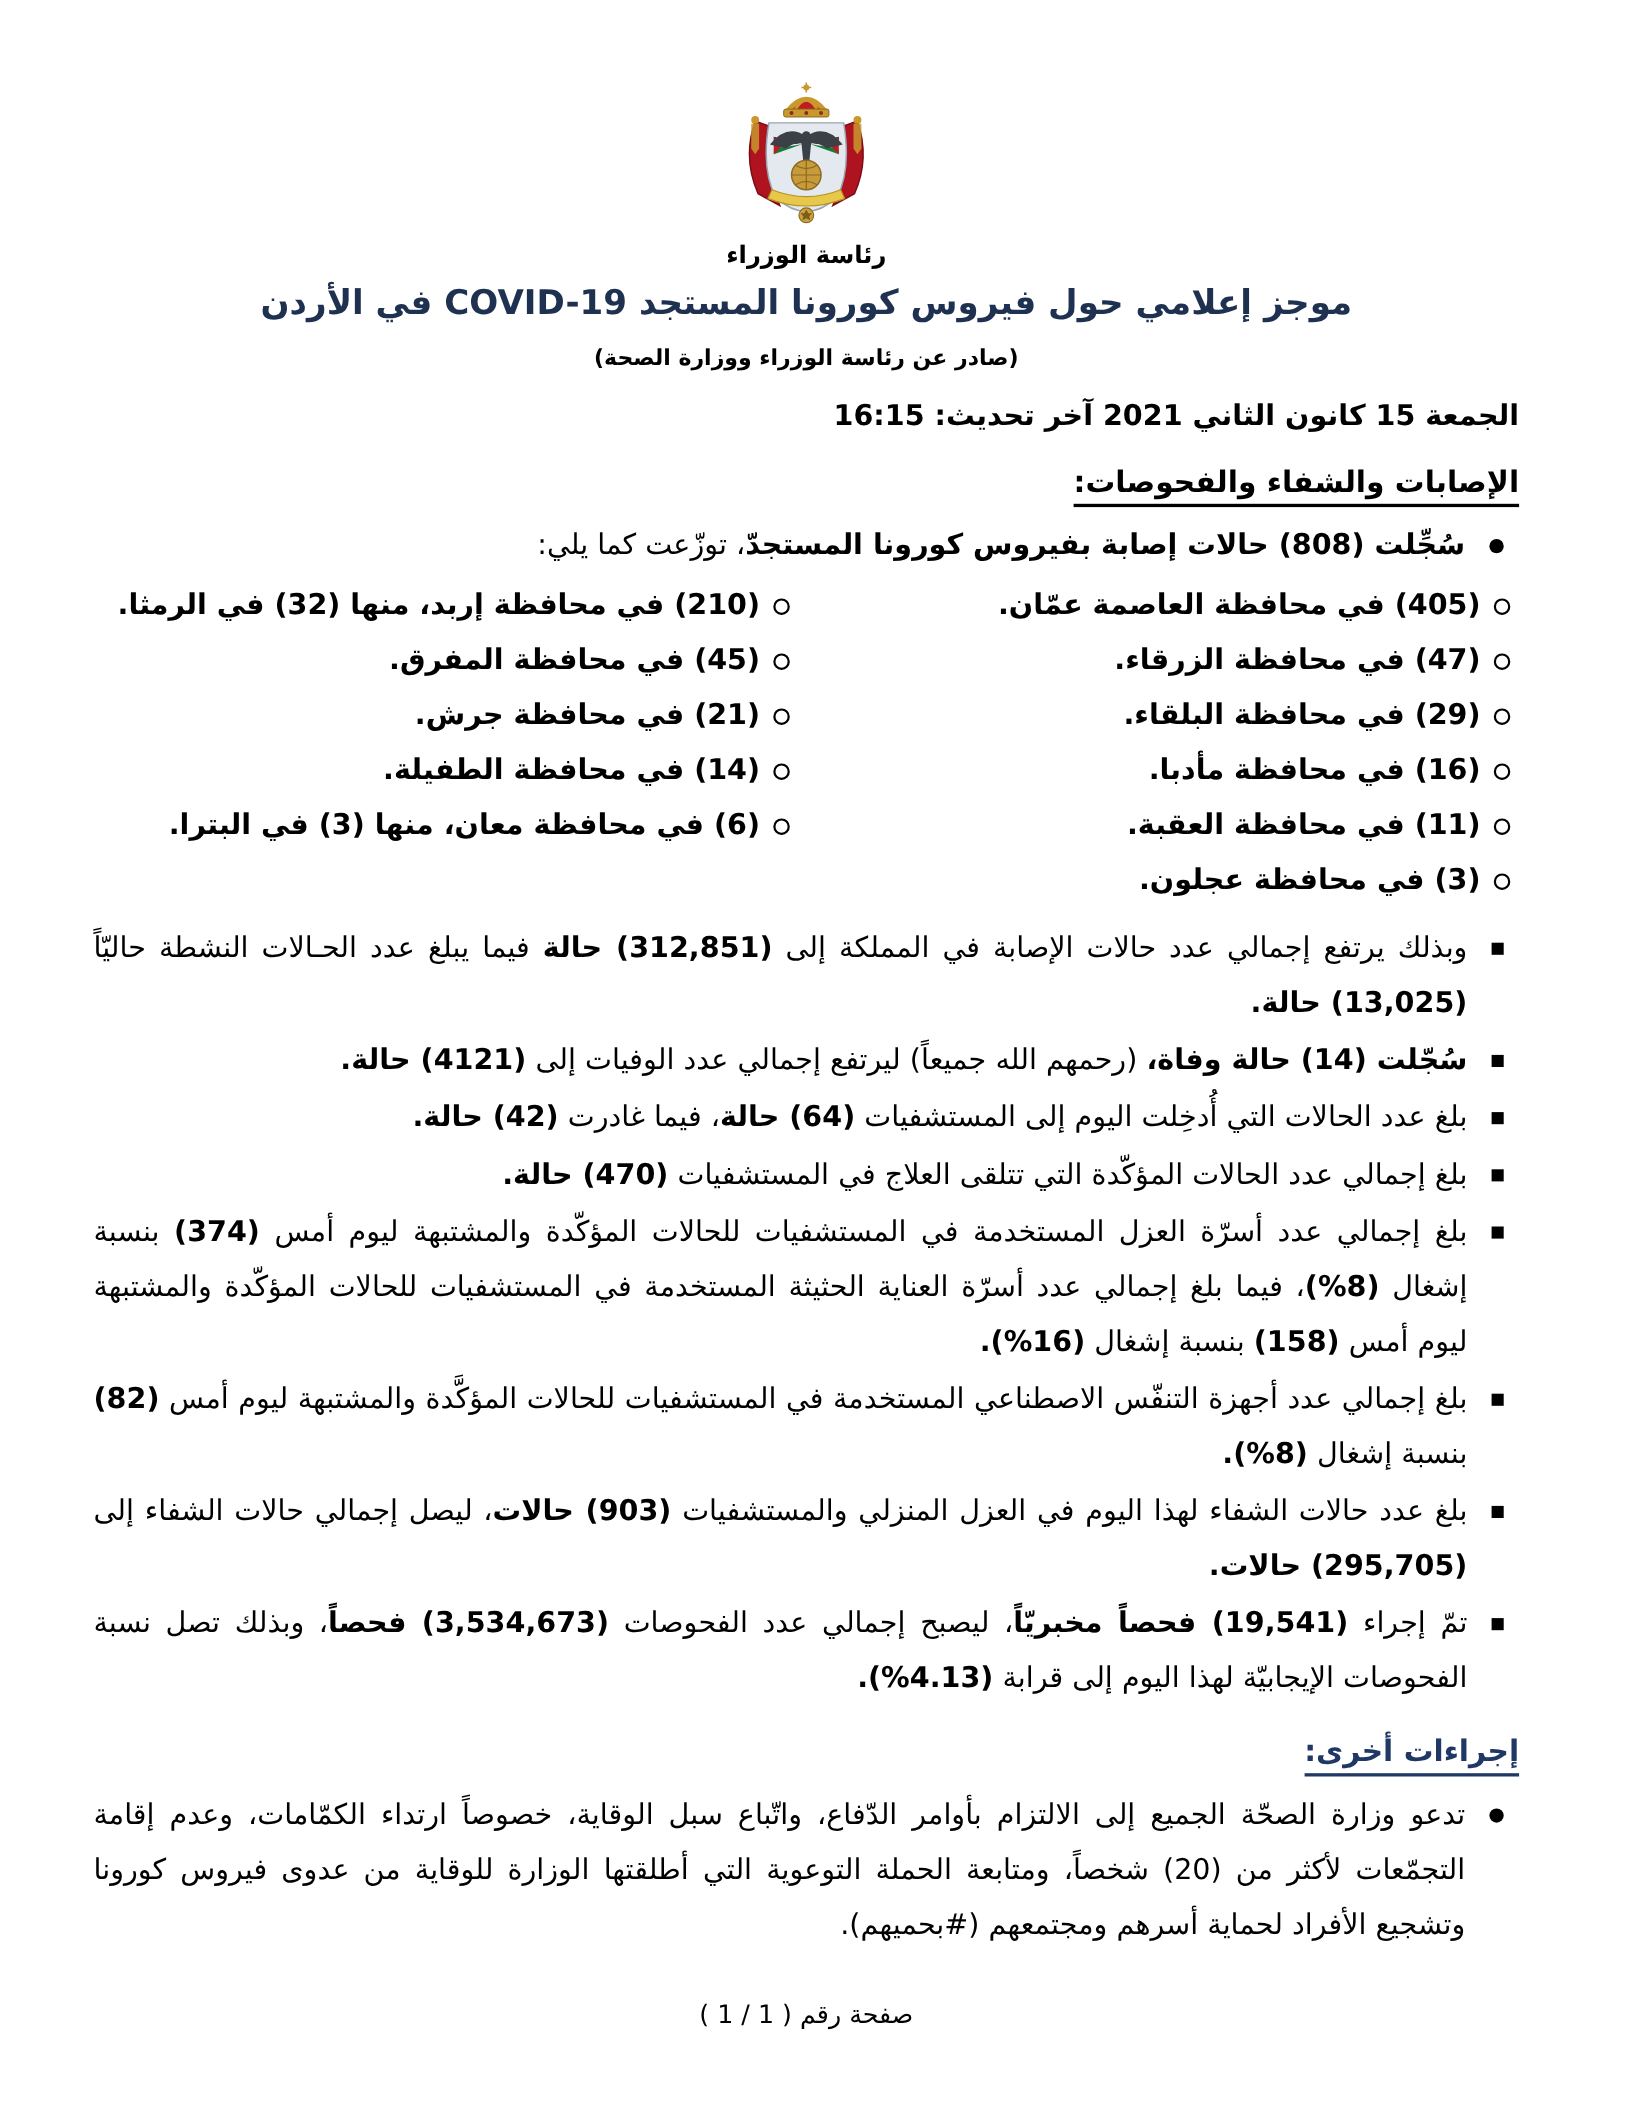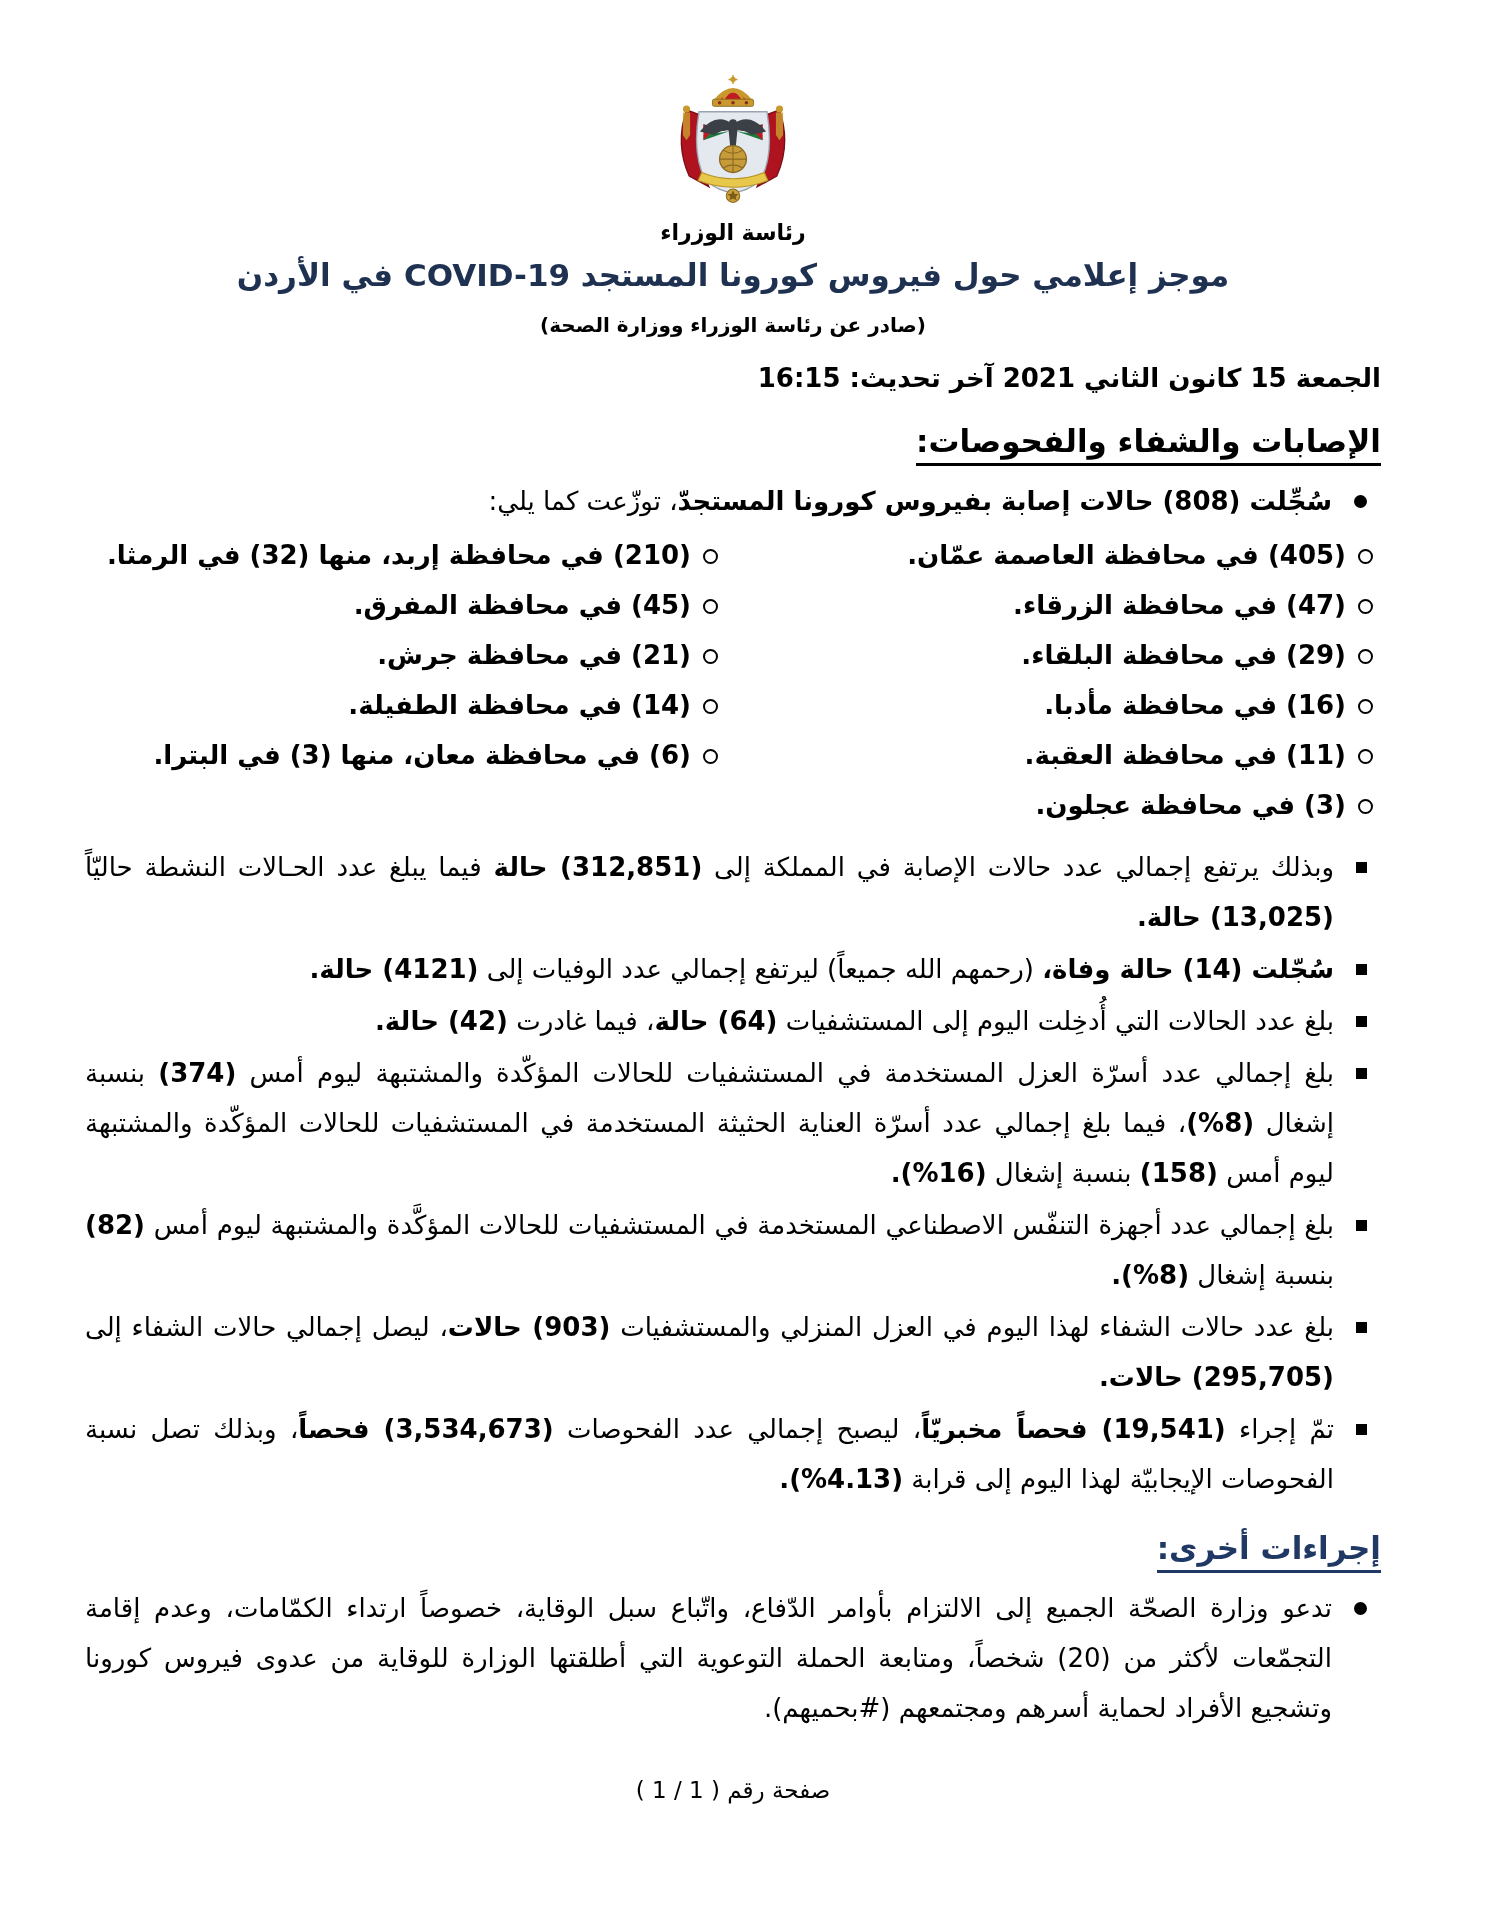--- a/index.html
+++ b/index.html
@@ -11,21 +11,21 @@
   }
   header{padding-top:72px;text-align:center;}
   .logo{display:inline-block;line-height:0;}
   .logo-caption{font-size:22px;font-weight:bold;margin-top:2px;letter-spacing:-1px;}
   .title{margin-top:12px;font-size:31px;font-weight:bold;color:#1f3150;}
   .subtitle{margin-top:20px;font-size:20px;font-weight:bold;color:#000;}
   .date-line{margin-top:26px;padding:0 85px;text-align:right;font-size:26px;font-weight:bold;}
   .content{padding:0 85px;}
   .h-wrap{margin-top:30px;text-align:right;}
   .heading{
-    font-size:31px;font-weight:bold;display:inline-block;
+    font-size:27px;font-weight:bold;display:inline-block;
     border-bottom:3px solid currentColor;padding-bottom:4px;
   }
   .navy{color:#1f3864;}
   .bullet{display:flex;gap:22px;padding-right:14px;font-size:26px;line-height:50px;margin-top:10px;}
   .marker{flex:0 0 auto;}
   .dot{width:13px;height:13px;background:#000;border-radius:50%;margin-top:19px;}
   .sq{width:11px;height:11px;background:#000;margin-top:20px;}
   .circ{width:11px;height:11px;border:2px solid #000;border-radius:50%;background:#fff;margin-top:19px;}
   .btext{flex:1;text-align:justify;}
   .b{font-weight:bold;}
@@ -159,20 +159,24 @@
       <div class="bullet">
           <span class="marker sq"></span>
           <div class="btext"><span class="b">سُجّلت (14) حالة وفاة،</span><span> (رحمهم الله جميعاً) ليرتفع إجمالي عدد الوفيات إلى </span><span class="b">(4121) حالة.</span></div>
         </div>
       <div class="bullet">
           <span class="marker sq"></span>
           <div class="btext"><span>بلغ عدد الحالات التي أُدخِلت اليوم إلى المستشفيات </span><span class="b">(64) حالة</span><span>، فيما غادرت </span><span class="b">(42) حالة.</span></div>
         </div>
       <div class="bullet">
           <span class="marker sq"></span>
+          <div class="btext"><span>بلغ إجمالي عدد الحالات المؤكّدة التي تتلقى العلاج في المستشفيات </span><span class="b">(470) حالة.</span></div>
+        </div>
+      <div class="bullet">
+          <span class="marker sq"></span>
           <div class="btext"><span>بلغ إجمالي عدد أسرّة العزل المستخدمة في المستشفيات للحالات المؤكّدة والمشتبهة ليوم أمس </span><span class="b">(374)</span><span> بنسبة إشغال </span><span class="b">(8%)</span><span>، فيما بلغ إجمالي عدد أسرّة العناية الحثيثة المستخدمة في المستشفيات للحالات المؤكّدة والمشتبهة ليوم أمس </span><span class="b">(158)</span><span> بنسبة إشغال </span><span class="b">(16%).</span></div>
         </div>
       <div class="bullet">
           <span class="marker sq"></span>
           <div class="btext"><span>بلغ إجمالي عدد أجهزة التنفّس الاصطناعي المستخدمة في المستشفيات للحالات المؤكَّدة والمشتبهة ليوم أمس </span><span class="b">(82)</span><span> بنسبة إشغال </span><span class="b">(8%).</span></div>
         </div>
       <div class="bullet">
           <span class="marker sq"></span>
           <div class="btext"><span>بلغ عدد حالات الشفاء لهذا اليوم في العزل المنزلي والمستشفيات </span><span class="b">(903) حالات</span><span>، ليصل إجمالي حالات الشفاء إلى </span><span class="b">(295,705) حالات.</span></div>
         </div>

